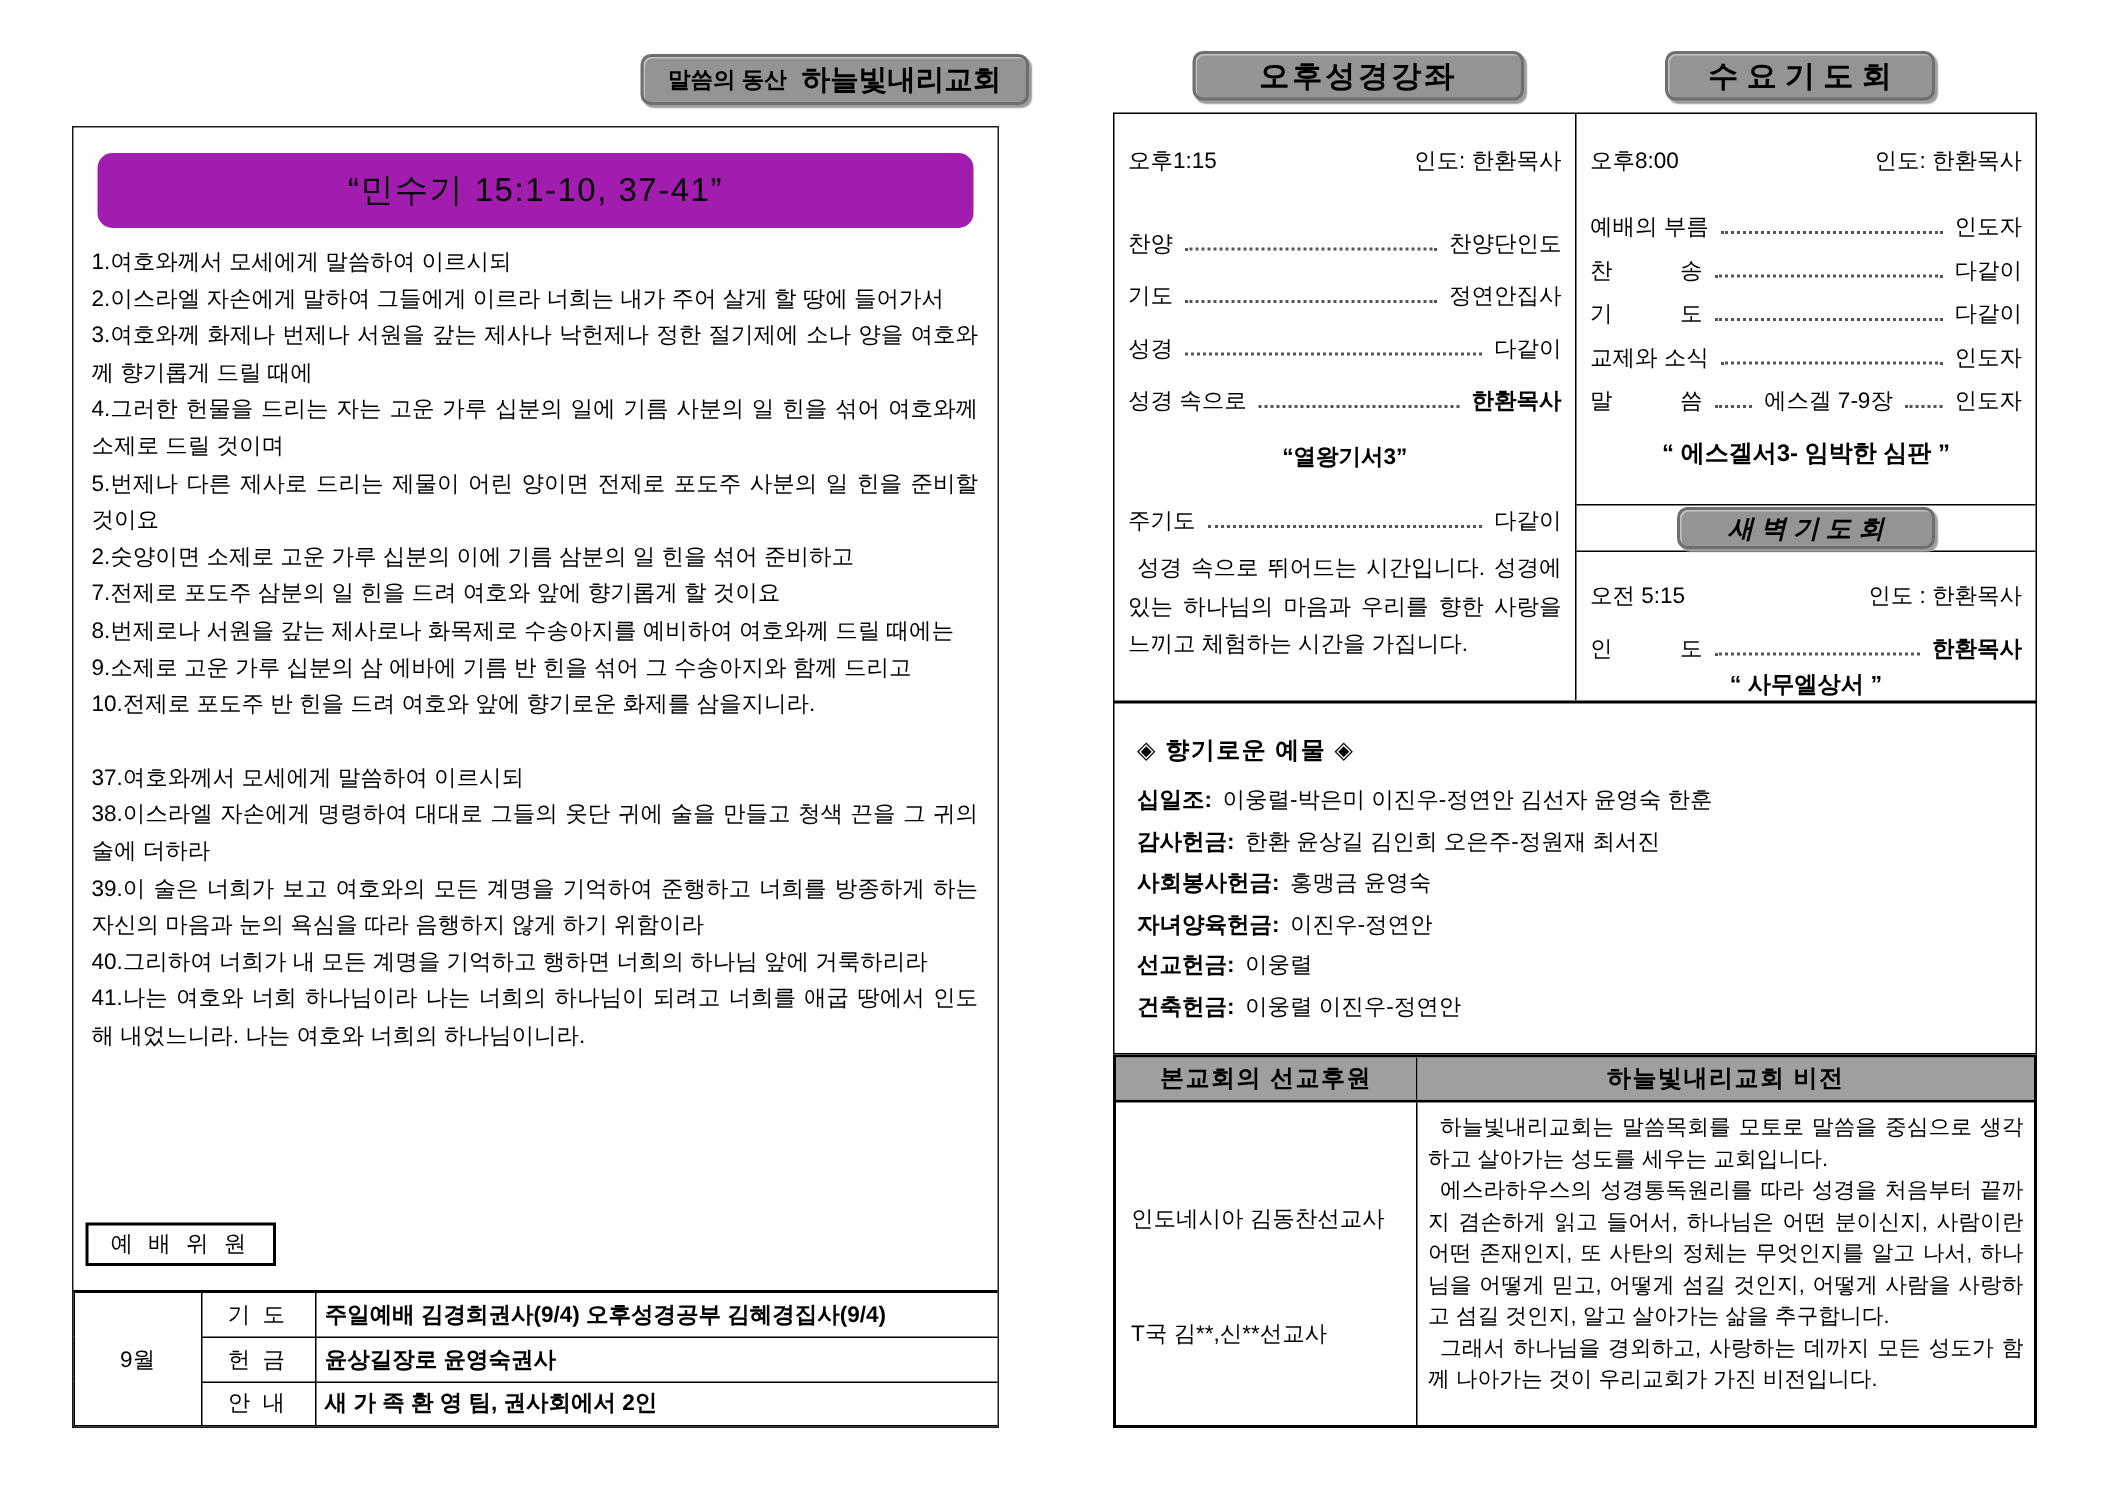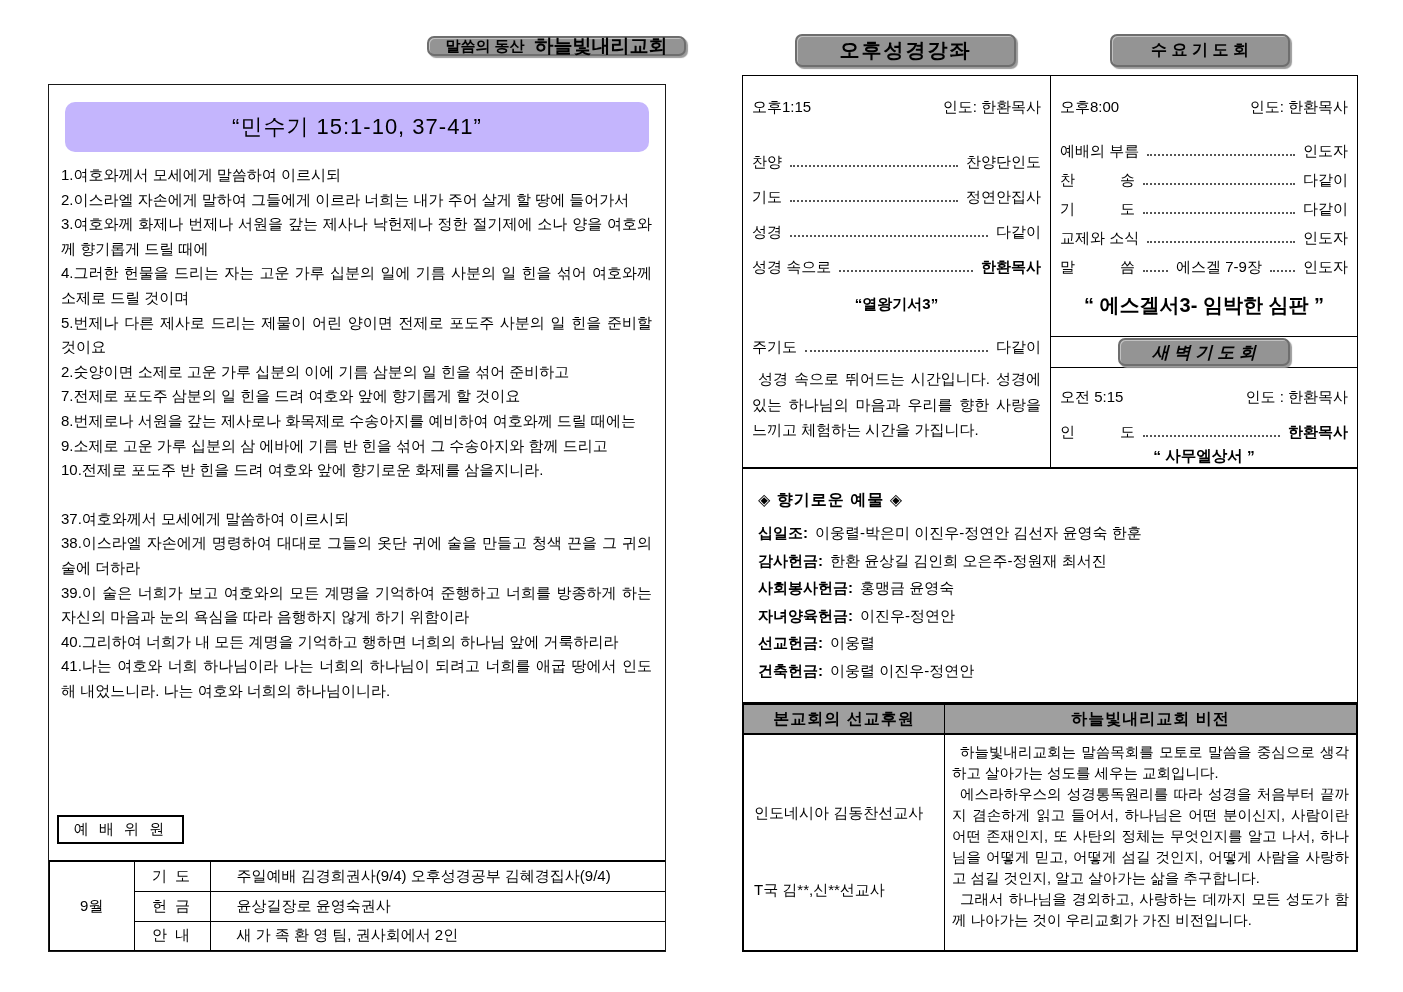--- a/index.html
+++ b/index.html
@@ -16,31 +16,31 @@
     position:absolute;
     background:#949494;
     border:2px solid #6e6e6e;
     border-radius:7px;
     box-shadow: inset 1px 1px 0 #c2c2c2, 2px 2px 1px #9c9c9c;
     display:flex; align-items:center; justify-content:center;
     font-weight:bold; color:#000; white-space:pre;
   }
 
   
-  .masthead { left:427px; top:36px; width:259px; height:20px; gap:10px; }
+  .masthead { left:427px; top:36px; width:259px; height:34px; gap:10px; }
   .masthead .motto { font-size:15px; }
   .masthead .church { font-size:19px; }
 
   .left-frame {
     position:absolute; left:48px; top:84px; width:618px; height:868px;
     border:1px solid #1a1a1a; overflow:hidden;
   }
   .scripture-title {
     margin:17px 16px 0 16px; height:50px; border-radius:10px;
-    background:#c4b5fd;
+    background:#a21caf;
     display:flex; align-items:center; justify-content:center;
     font-size:22px; letter-spacing:1px;
   }
   .verses {
     padding:11px 13px 0 12px;
     font-size:15px; line-height:24.6px;
     text-align:justify; word-break:break-all;
   }
   .verses p { margin:0; }
   .verses p.gap { margin-top:24px; }
@@ -53,25 +53,25 @@
   }
   .committee-table {
     position:absolute; left:-1px; bottom:-1px; width:620px;
     border-collapse:collapse; table-layout:fixed;
     font-size:15px;
   }
   .committee-table td { border:1px solid #000; height:30px; }
   .committee-table { border:2px solid #000; }
   .committee-table td.month { width:85px; text-align:center; }
   .committee-table td.role  { width:76px; text-align:center; white-space:pre; letter-spacing:2px; }
-  .committee-table td.val   { padding-left:26px; white-space:pre; }
+  .committee-table td.val   { padding-left:6px; white-space:pre;font-weight:bold; }
 
   
   .badge-afternoon { left:795px; top:34px; width:221px; height:33px; font-size:20px; letter-spacing:2px; }
-  .badge-wednesday { left:1110px; top:34px; width:180px; height:33px; font-size:16px;text-align:right; }
+  .badge-wednesday { left:1110px; top:34px; width:180px; height:33px; font-size:20px;text-align:right; }
 
   
   .program-box {
     position:absolute; left:742px; top:75px; width:616px; height:393px;
     border:1px solid #000; display:flex; overflow:hidden; background:#fff;
   }
   .cell-afternoon { width:308px; border-right:1px solid #000; padding:0 9px; }
   .cell-right { flex:1; display:flex; flex-direction:column;gap:11px; }
   .wed-part { height:262px; padding:0 9px; }
   .dawn-part { flex:1; padding:0 9px; }
@@ -83,21 +83,21 @@
   .prog-items { margin-top:28px; }
   .wed-part .prog-items { margin-top:20px; }
   .prow { display:flex; align-items:center; height:35px; font-size:15px; }
   .wed-part .prow { height:29px; }
   .plabel { white-space:pre; }
   .pvalue { white-space:pre; }
   .pmid { white-space:pre; }
   .dots { flex:1; height:0; border-bottom:2px dotted #555; margin:7px 8px 0 8px; }
   .bold { font-weight:bold; }
   .subtitle { text-align:center; font-weight:bold; font-size:15px; margin-top:10px; white-space:pre; }
-  .wed-part .subtitle { font-size:20px; }
+  .wed-part .subtitle { font-size:16px; }
   .lords-row { margin-top:18px; height:30px; }
   .class-desc {
     margin-top:4px; font-size:15px; line-height:25.5px;
     text-align:justify; word-break:break-all; text-indent:6px;
   }
 
   .dawn-band {
     height:33px; border-top:1px solid #000; border-bottom:1px solid #000;
     display:flex; align-items:center; justify-content:center;
   }

